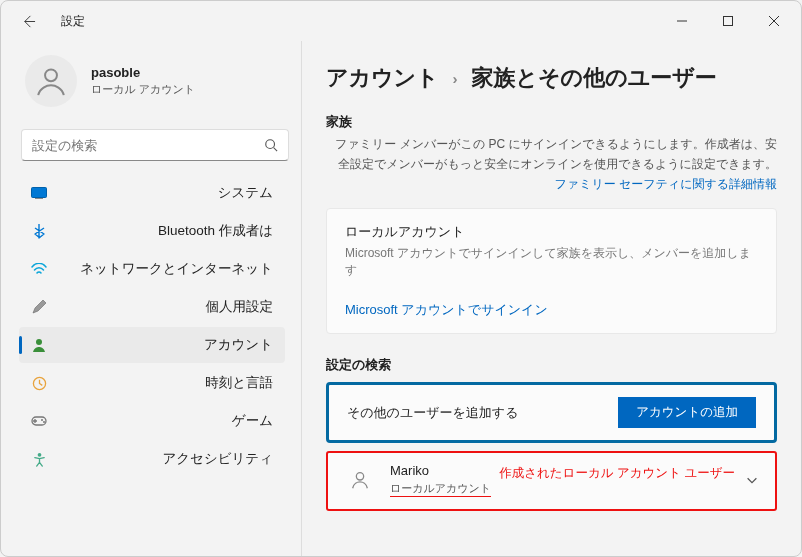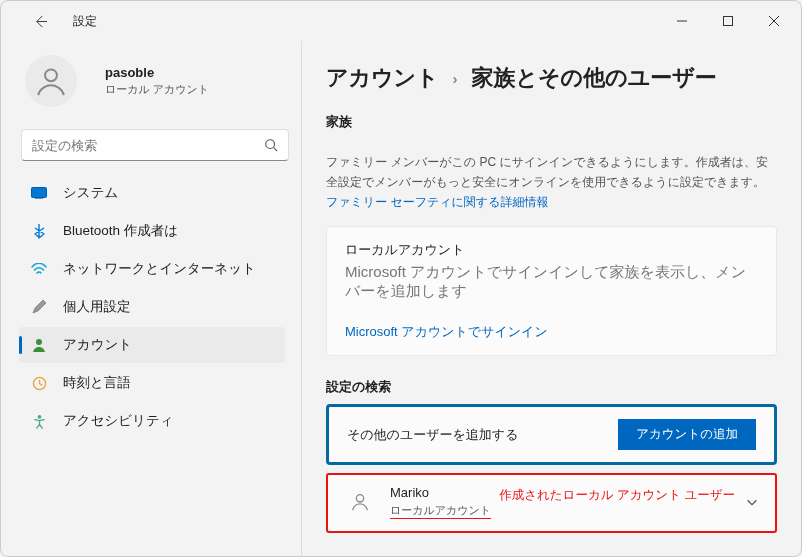--- a/index.html
+++ b/index.html
@@ -1,55 +1,55 @@
 <!DOCTYPE html>
 <html><head>
 <meta charset="utf-8">
 <style>
 * { margin: 0; padding: 0; box-sizing: border-box; font-family: "Segoe UI", "Yu Gothic UI", "Meiryo", sans-serif; }
 body { background: #f3f3f3; width: 802px; height: 557px; overflow: hidden; position: relative; border: 1px solid #ccc; border-radius: 8px; }
 
-.titlebar { display: flex; align-items: center; height: 40px; padding: 0 4px 0 32px; }
+.titlebar { display: flex; align-items: center; height: 40px; padding: 0 4px 0 20px; }
 .titlebar .back { width: 18px; cursor: pointer; color: #333; }
 .titlebar .title { margin-left: 22px; font-size: 12px; color: #222; }
 .titlebar .controls { margin-left: auto; display: flex; }
 .titlebar .controls div { width: 46px; height: 32px; display: flex; align-items: center; justify-content: center; color: #333; }
 
 .layout { display: flex; height: calc(100% - 40px); }
 
 .sidebar { width: 300px; padding: 8px 6px 0 18px; display: flex; flex-direction: column; }
-.profile { display: flex; align-items: center; padding: 6px 6px 16px 6px; gap: 28px; }
+.profile { display: flex; align-items: center; padding: 6px 6px 16px 6px; gap: 14px; }
 .avatar { width: 52px; height: 52px; border-radius: 50%; background: #eaeaea; display: flex; align-items: center; justify-content: center; color: #777; }
 .profile .name { font-size: 13px; font-weight: 600; color: #222; }
 .profile .sub { font-size: 11px; color: #555; margin-top: 2px; }
 
 .searchbox { margin: 6px 6px 14px 2px; height: 32px; background: #fff; border: 1px solid #ddd; border-bottom: 1px solid #888; border-radius: 4px; display: flex; align-items: center; padding: 0 10px; color: #666; justify-content: center; }
 .searchbox input { border: none; outline: none; flex: 1; font-size: 13px; background: transparent; color: #333; }
 .searchbox .sicon { color: #555; }
 
 .nav { display: flex; flex-direction: column; gap: 2px; padding-right: 10px; }
-.nav-item { display: flex; align-items: center; gap: 16px; height: 36px; padding: 0 12px; border-radius: 4px; font-size: 13.5px; color: #222; cursor: pointer; position: relative; }
+.nav-item { display: flex; align-items: center; gap: 16px; height: 36px; padding: 0 12px; border-radius: 4px; font-size: 13.5px; color: #222; cursor: pointer; position: relative; justify-content: space-between; }
 .nav-item.selected { background: #eaeaea; }
 .nav-item.selected::before { content: ""; position: absolute; left: 0; top: 9px; bottom: 9px; width: 3px; background: #0067c0; border-radius: 2px; }
 .nav-item .ico { width: 16px; height: 16px; display: flex; align-items: center; justify-content: center; }
 
 .divider-v { width: 1px; background: #ddd; margin-left: 0; }
 
 .main { flex: 1; padding: 22px 24px 0 24px; overflow-y: auto; }
 .bcrumb { display: flex; align-items: center; gap: 14px; font-size: 22px; font-weight: 600; color: #222; }
 .bcrumb .root { font-weight: 600; }
 .bcrumb .chev { color: #888; font-size: 15px; }
 
 .section-label { font-size: 13px; font-weight: 600; margin-top: 20px; color: #222; }
-.section-desc { font-size: 12px; color: #555; margin-top: 22px; line-height: 1.65; }
+.section-desc { font-size: 12px; color: #555; margin-top: 4px; line-height: 1.65; text-align: right; }
 .section-desc a { color: #0067c0; text-decoration: none; }
 
 .card { background: #fbfbfb; border: 1px solid #e8e8e8; border-radius: 4px; margin-top: 14px; padding: 14px 18px; }
 .card .c-title { font-size: 13px; color: #222; }
-.card .c-sub { font-size: 15px; color: #777; margin-top: 4px; }
+.card .c-sub { font-size: 12px; color: #777; margin-top: 4px; }
 .card .c-link { color: #0067c0; font-size: 13px; margin-top: 22px; display: inline-block; cursor: pointer; }
 
 .row-card { background: #fbfbfb; border: 3px solid #0369a1; border-radius: 4px; margin-top: 8px; padding: 12px 18px; display: flex; align-items: center; }
 .row-card .r-text { font-size: 13px; color: #222; flex: 1; }
 .btn-primary { background: #0067c0; color: #fff; border: none; border-radius: 0; padding: 7px 18px; font-size: 12.5px; cursor: pointer; }
 
 .user-card { border: 2px solid #e11; border-radius: 3px; margin-top: 8px; padding: 10px 16px 12px 16px; display: flex; align-items: center; gap: 14px; position: relative; background: #fbfbfb; }
 .user-card .uicon { width: 32px; height: 32px; border-radius: 50%; display: flex; align-items: center; justify-content: center; color: #777; }
 .user-card .uname { font-size: 13px; color: #222; }
 .user-card .utype { font-size: 11px; color: #555; margin-top: 2px; border-bottom: 1px solid #e11; display: inline-block; }
@@ -162,20 +162,31 @@
         <span class="ico">
             <svg width="15" height="15" viewBox="0 0 16 16">
               <circle cx="8" cy="8" r="6.5" fill="none" stroke="#e8a33d" stroke-width="1.4"></circle>
               <path d="M8 4v4l3 2" stroke="#e8a33d" stroke-width="1.4" fill="none"></path>
             </svg>
           </span>
         <span>時刻と言語</span>
       </div>
       <div class="nav-item">
         <span class="ico">
+            <svg width="16" height="12" viewBox="0 0 16 12">
+              <rect x="1" y="2" width="14" height="8" rx="4" fill="none" stroke="#777" stroke-width="1.3"></rect>
+              <circle cx="11" cy="5" r="1" fill="#777"></circle>
+              <circle cx="13" cy="7" r="1" fill="#777"></circle>
+              <path d="M4 4v4M2 6h4" stroke="#777" stroke-width="1.3"></path>
+            </svg>
+          </span>
+        <span>ゲーム</span>
+      </div>
+      <div class="nav-item">
+        <span class="ico">
             <svg width="15" height="15" viewBox="0 0 16 16">
               <circle cx="8" cy="3" r="2" fill="#4a8"></circle>
               <path d="M3 6l5 1 5-1M8 7v4l-3 4M8 11l3 4" stroke="#4a8" stroke-width="1.4" fill="none" stroke-linecap="round"></path>
             </svg>
           </span>
         <span>アクセシビリティ</span>
       </div>
     </div>
   </div>
 

